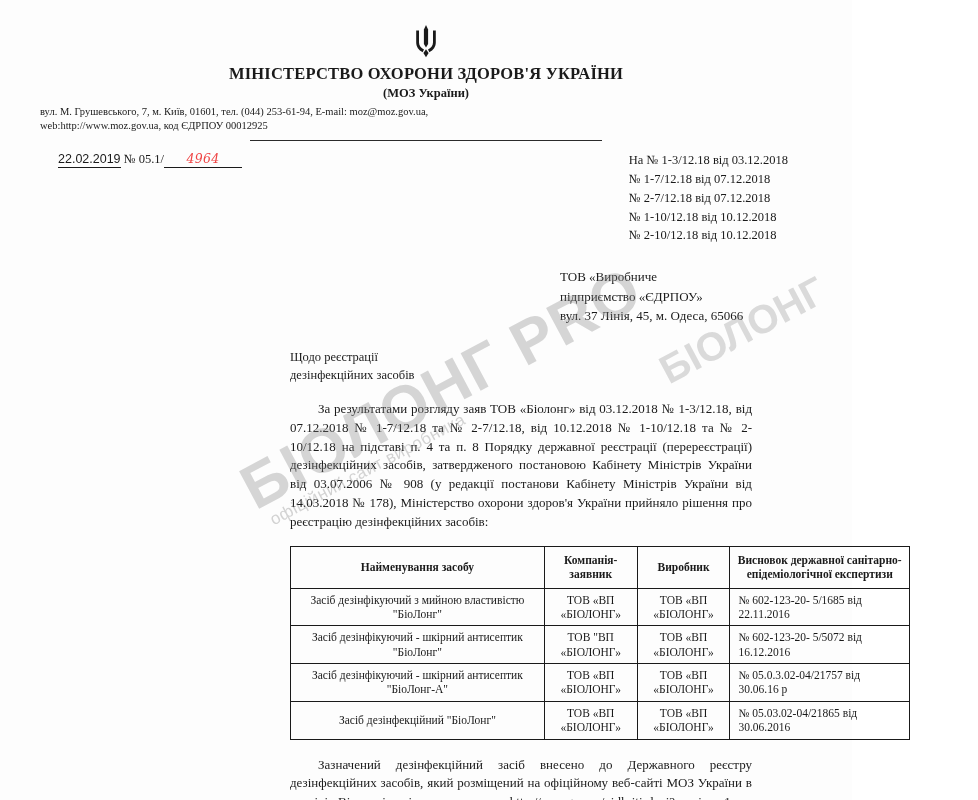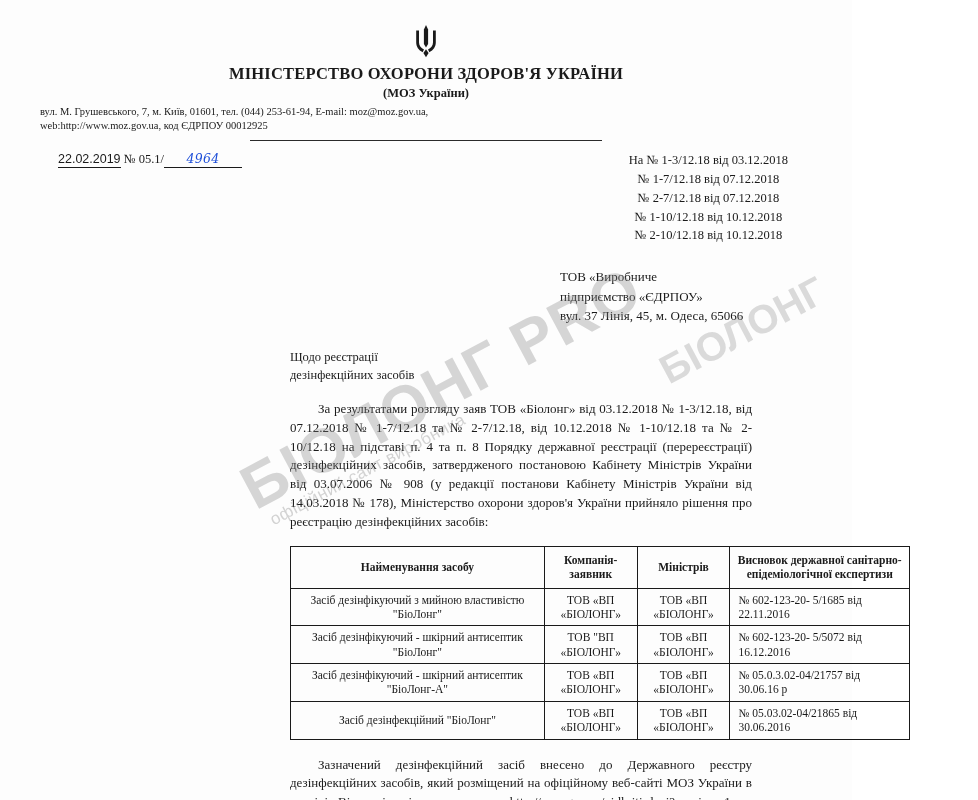--- a/index.html
+++ b/index.html
@@ -78,35 +78,35 @@
     padding-left: 18px;
     white-space: nowrap;
     position: relative;
   }
   .outgoing .date-hand {
     font-family: Liberation Sans, sans-serif;
     border-bottom: 1px solid #1a1a1a;
     padding-bottom: 1px;
   }
   .outgoing .num-hand {
-    color: #1d4ed8;
+    color: #ef4444;
     font-family: "DejaVu Serif", serif;
     font-style: italic;
     letter-spacing: .3px;
   }
   .outgoing .underline-long {
     display: inline-block;
     border-bottom: 1px solid #1a1a1a;
     min-width: 78px;
     text-align: center;
   }
 
   .incoming {
     font-size: 12.5px;
-    text-align: center;
+    text-align: left;
     line-height: 1.5;
     padding-right: 24px;
     white-space: nowrap;
     margin-left: 20px;
   }
 
   
   .addressee {
     margin-top: 22px;
     padding-left: 520px;
@@ -275,21 +275,21 @@
       <colgroup>
           <col class="c1">
           <col class="c2">
           <col class="c3">
           <col class="c4">
         </colgroup>
       <thead>
         <tr>
           <th>Найменування засобу</th>
           <th>Компанія-заявник</th>
-          <th>Міністрів</th>
+          <th>Виробник</th>
           <th>Висновок державної санітарно-епідеміологічної експертизи</th>
         </tr>
       </thead>
       <tbody>
         <tr>
           <td class="name">Засіб дезінфікуючий з мийною властивістю "БіоЛонг"</td>
           <td>ТОВ «ВП «БІОЛОНГ»</td>
           <td>ТОВ «ВП «БІОЛОНГ»</td>
           <td class="concl">№ 602-123-20- 5/1685 від 22.11.2016</td>
         </tr>

